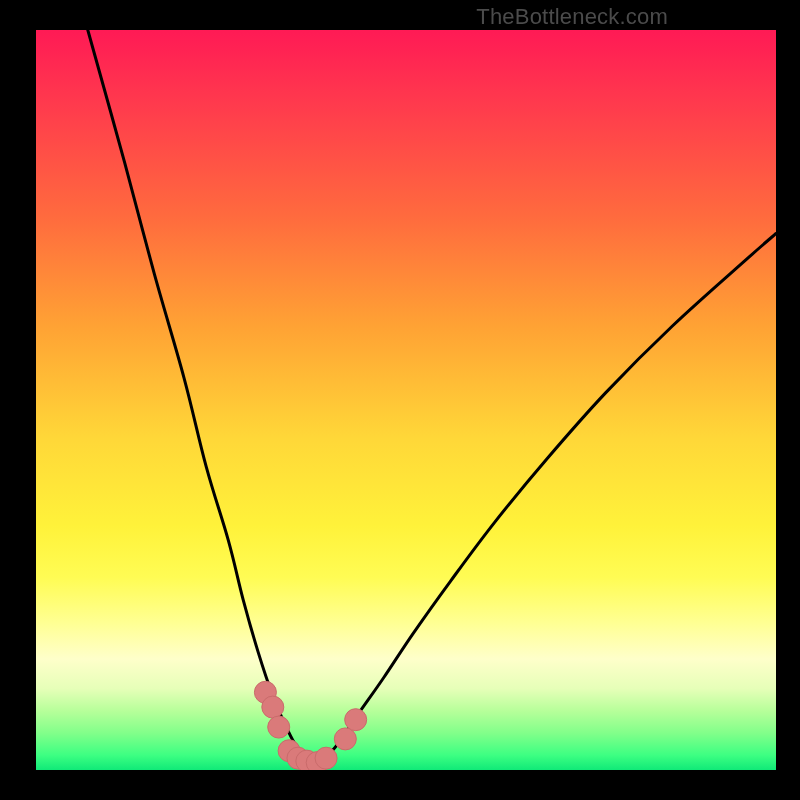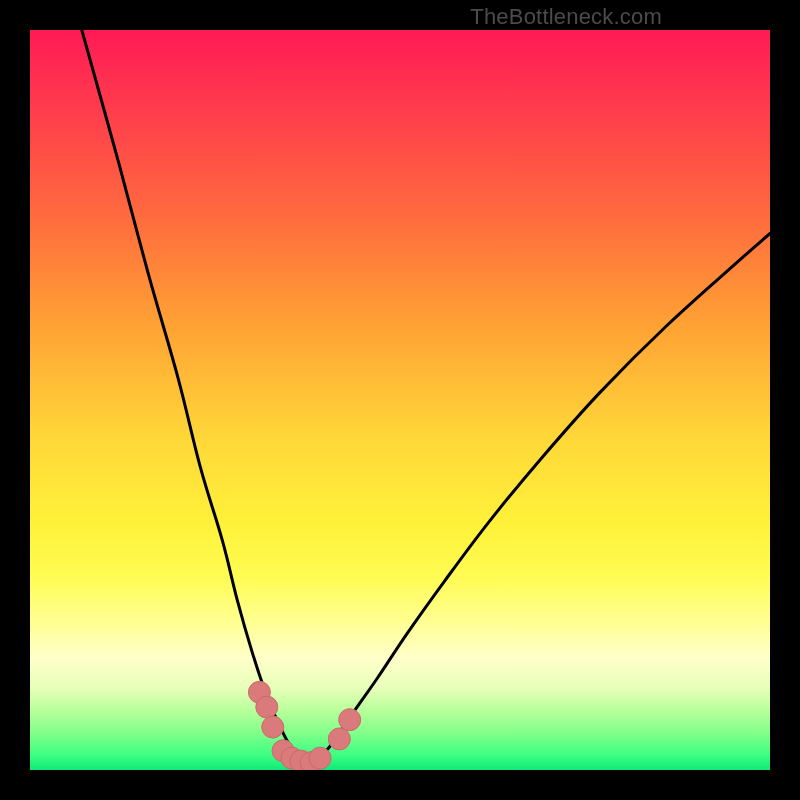--- a/index.html
+++ b/index.html
@@ -7,21 +7,21 @@
     padding: 0;
     width: 800px;
     height: 800px;
     background: #000;
     font-family: Arial, Helvetica, sans-serif;
     overflow: hidden;
   }
   .frame {
     position: absolute;
     top: 0;
-    left: 0;
+    left: 6px;
     width: 670px;
     height: 800px;
     background: #000;
   }
   .plot-area {
     position: absolute;
     top: 30px;
     left: 30px;
     width: 740px;
     height: 740px;

